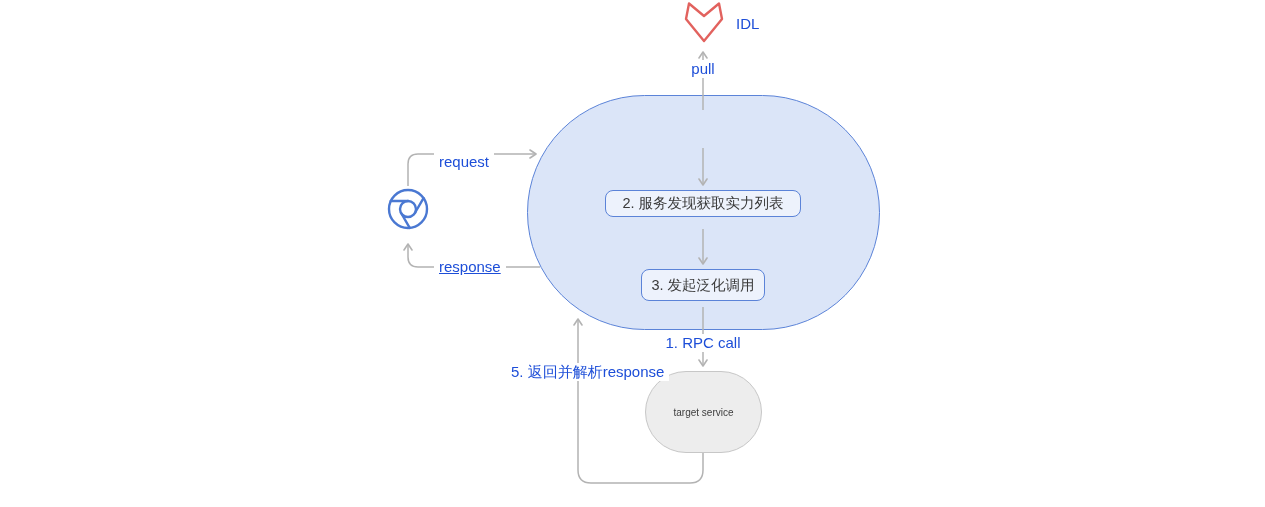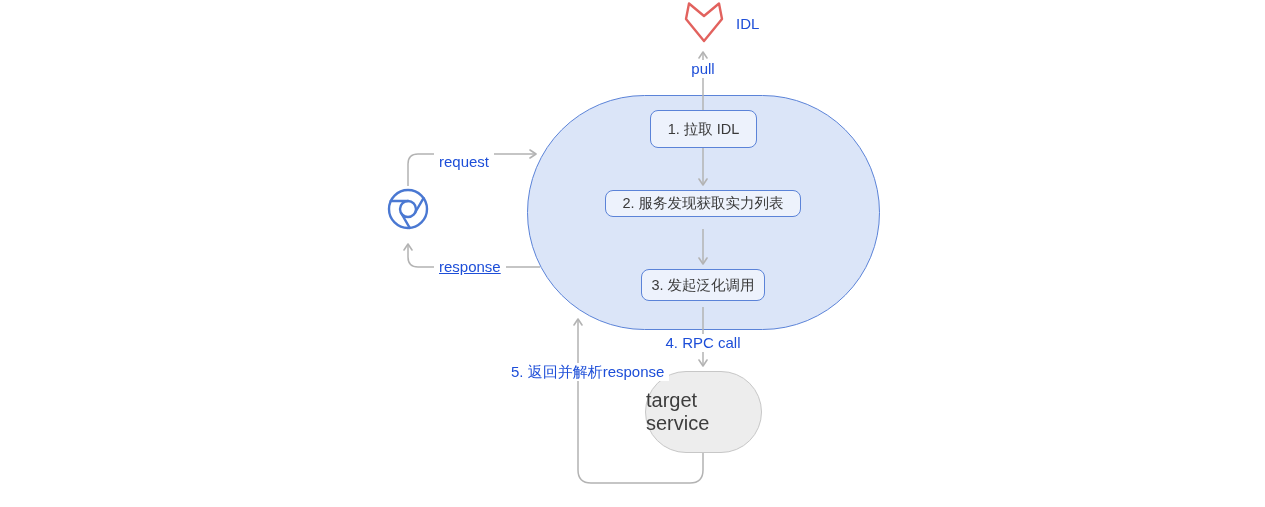--- a/index.html
+++ b/index.html
@@ -15,21 +15,21 @@
     position:absolute;left:527px;top:95px;width:353px;height:235px;
     background:#dbe5f8;border:1.5px solid #5b83d8;border-radius:118px;
     box-sizing:border-box;z-index:0;
   }
   
   .target-stadium{
     position:absolute;left:645px;top:371px;width:117px;height:82px;
     background:#ededed;border:1.5px solid #c7c7c7;border-radius:41px;
     box-sizing:border-box;z-index:0;
     display:flex;align-items:center;justify-content:center;
-    font-size:20px;color:#3d3d3d;
+    font-size:10px;color:#3d3d3d;
   }
 
   svg.lines{position:absolute;left:0;top:0;z-index:1;pointer-events:none;}
 
   .step-box{
     position:absolute;z-index:2;box-sizing:border-box;
     background:#edf2fc;border:1.5px solid #5b83d8;border-radius:8px;
     display:flex;align-items:center;justify-content:center;
     font-size:14.5px;color:#3a3a3a;white-space:nowrap;
   }
@@ -87,30 +87,27 @@
 
     <g stroke="#4a78d2" stroke-width="2.4" fill="none" stroke-linecap="round">
       <circle cx="408" cy="209" r="19"></circle>
       <circle cx="408" cy="209" r="8"></circle>
       <line x1="408" y1="201" x2="390.8" y2="201"></line>
       <line x1="401.1" y1="213" x2="409.7" y2="227.9"></line>
       <line x1="414.9" y1="213" x2="423.5" y2="198.1"></line>
     </g>
   </svg>
 
-  <div class="step-box step-1">
-    <span>1. 拉取 IDL</span>
-  </div>
   <div class="step-box step-2">
     <span>2. 服务发现获取实力列表</span>
   </div>
   <div class="step-box step-3">
     <span>3. 发起泛化调用</span>
   </div>
 
   <div class="lbl lbl-idl">IDL</div>
   <div class="lbl lbl-pull on-line">pull</div>
   <div class="lbl lbl-request on-line">request</div>
   <div class="lbl lbl-response on-line">response</div>
-  <div class="lbl lbl-rpc on-line">4. RPC call</div>
+  <div class="lbl lbl-rpc on-line">1. RPC call</div>
   <div class="lbl lbl-return on-line">5. 返回并解析response</div>
 
 </div>
 
 </body></html>

